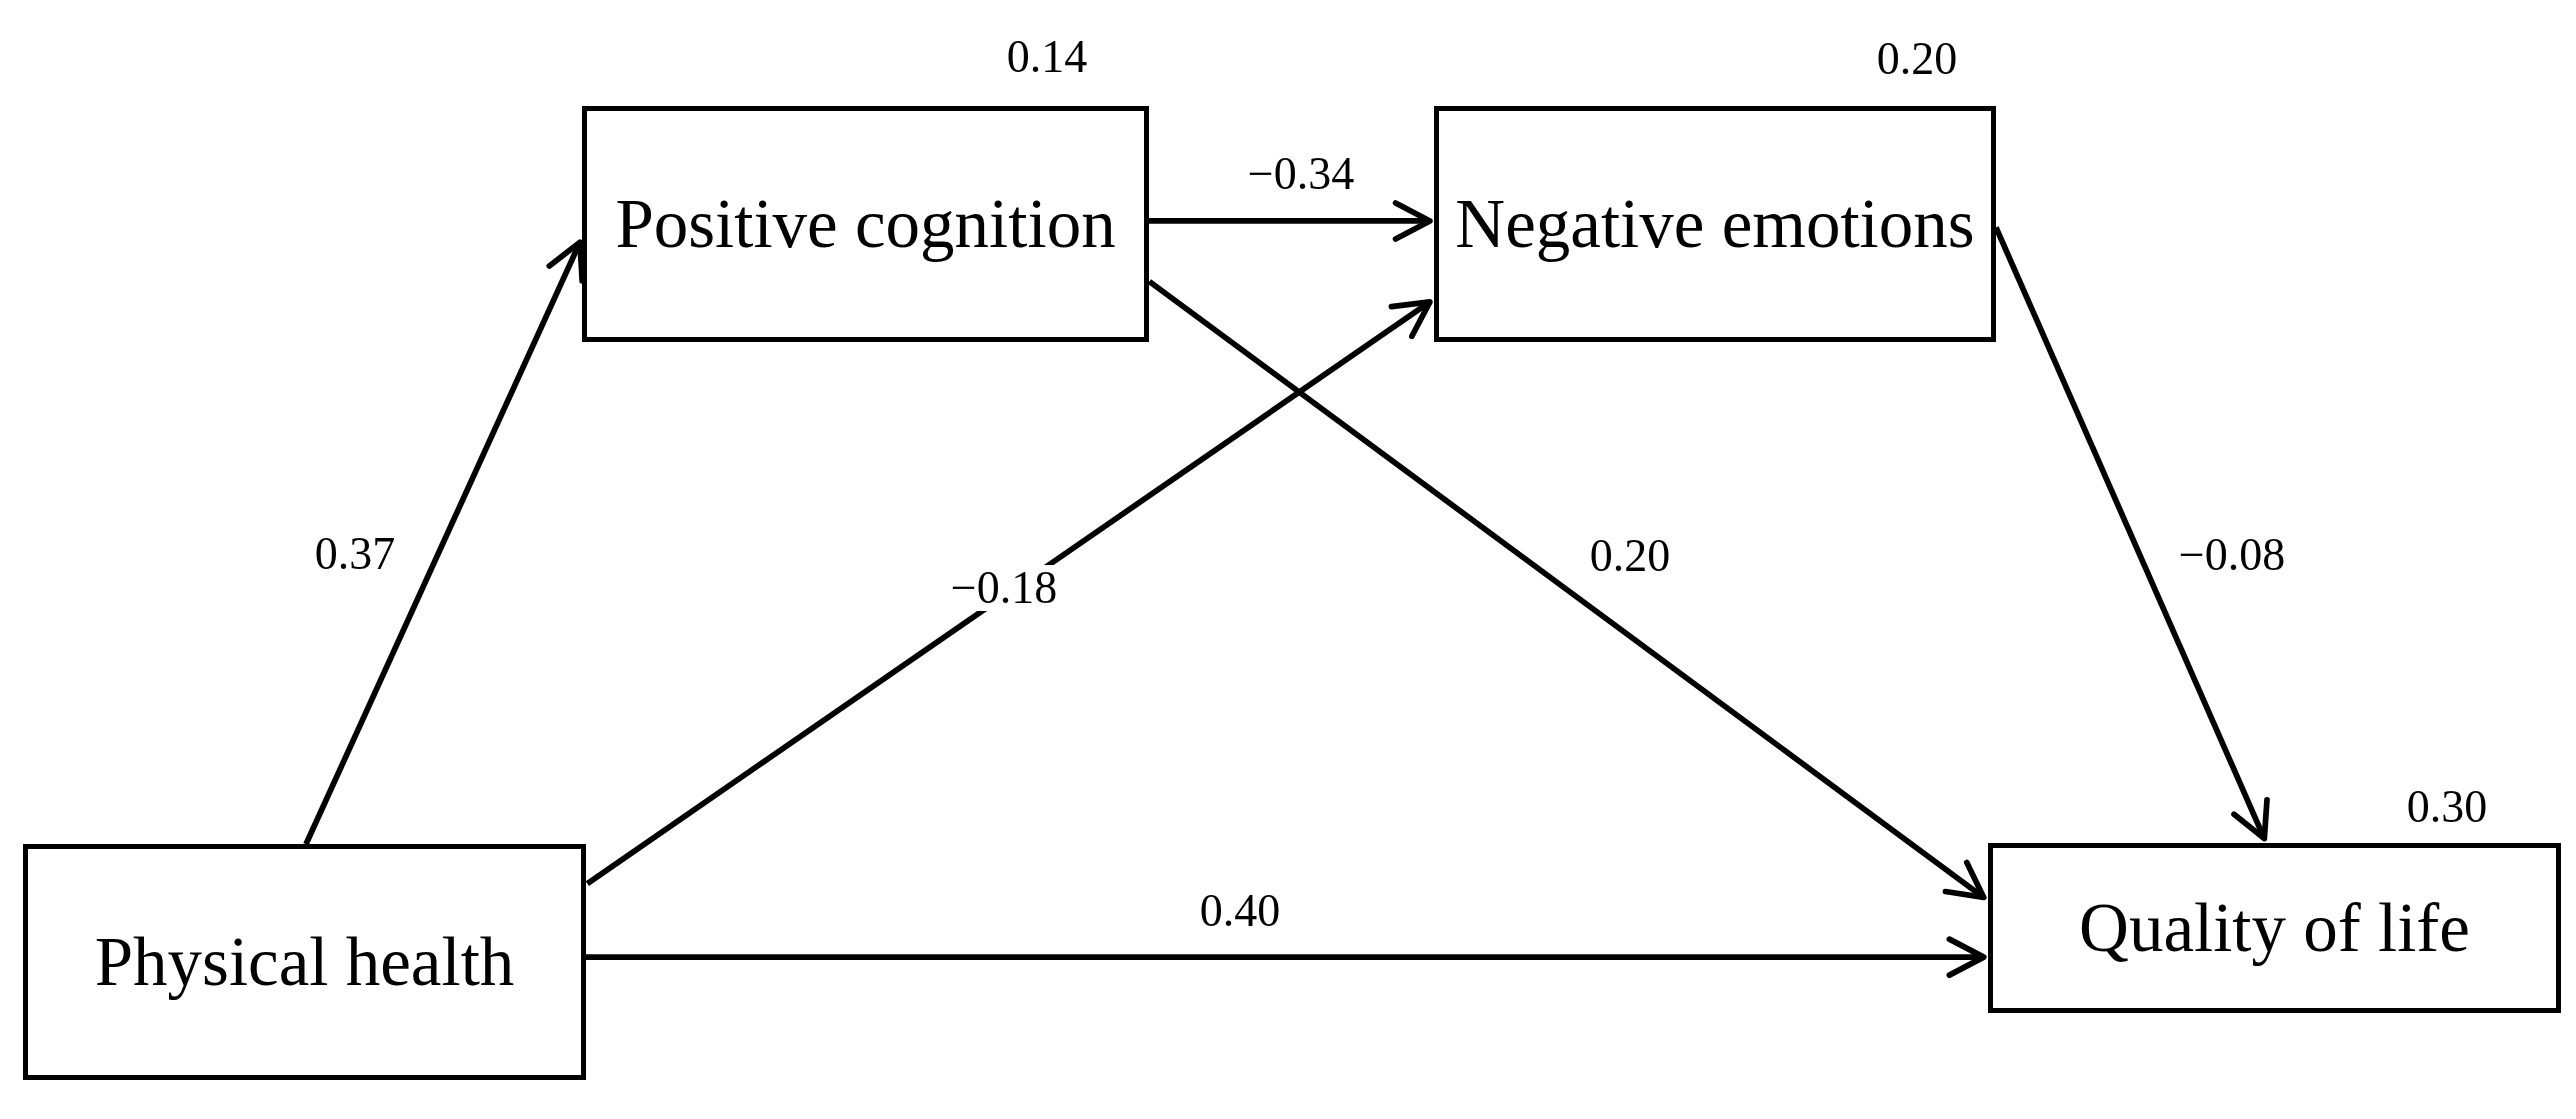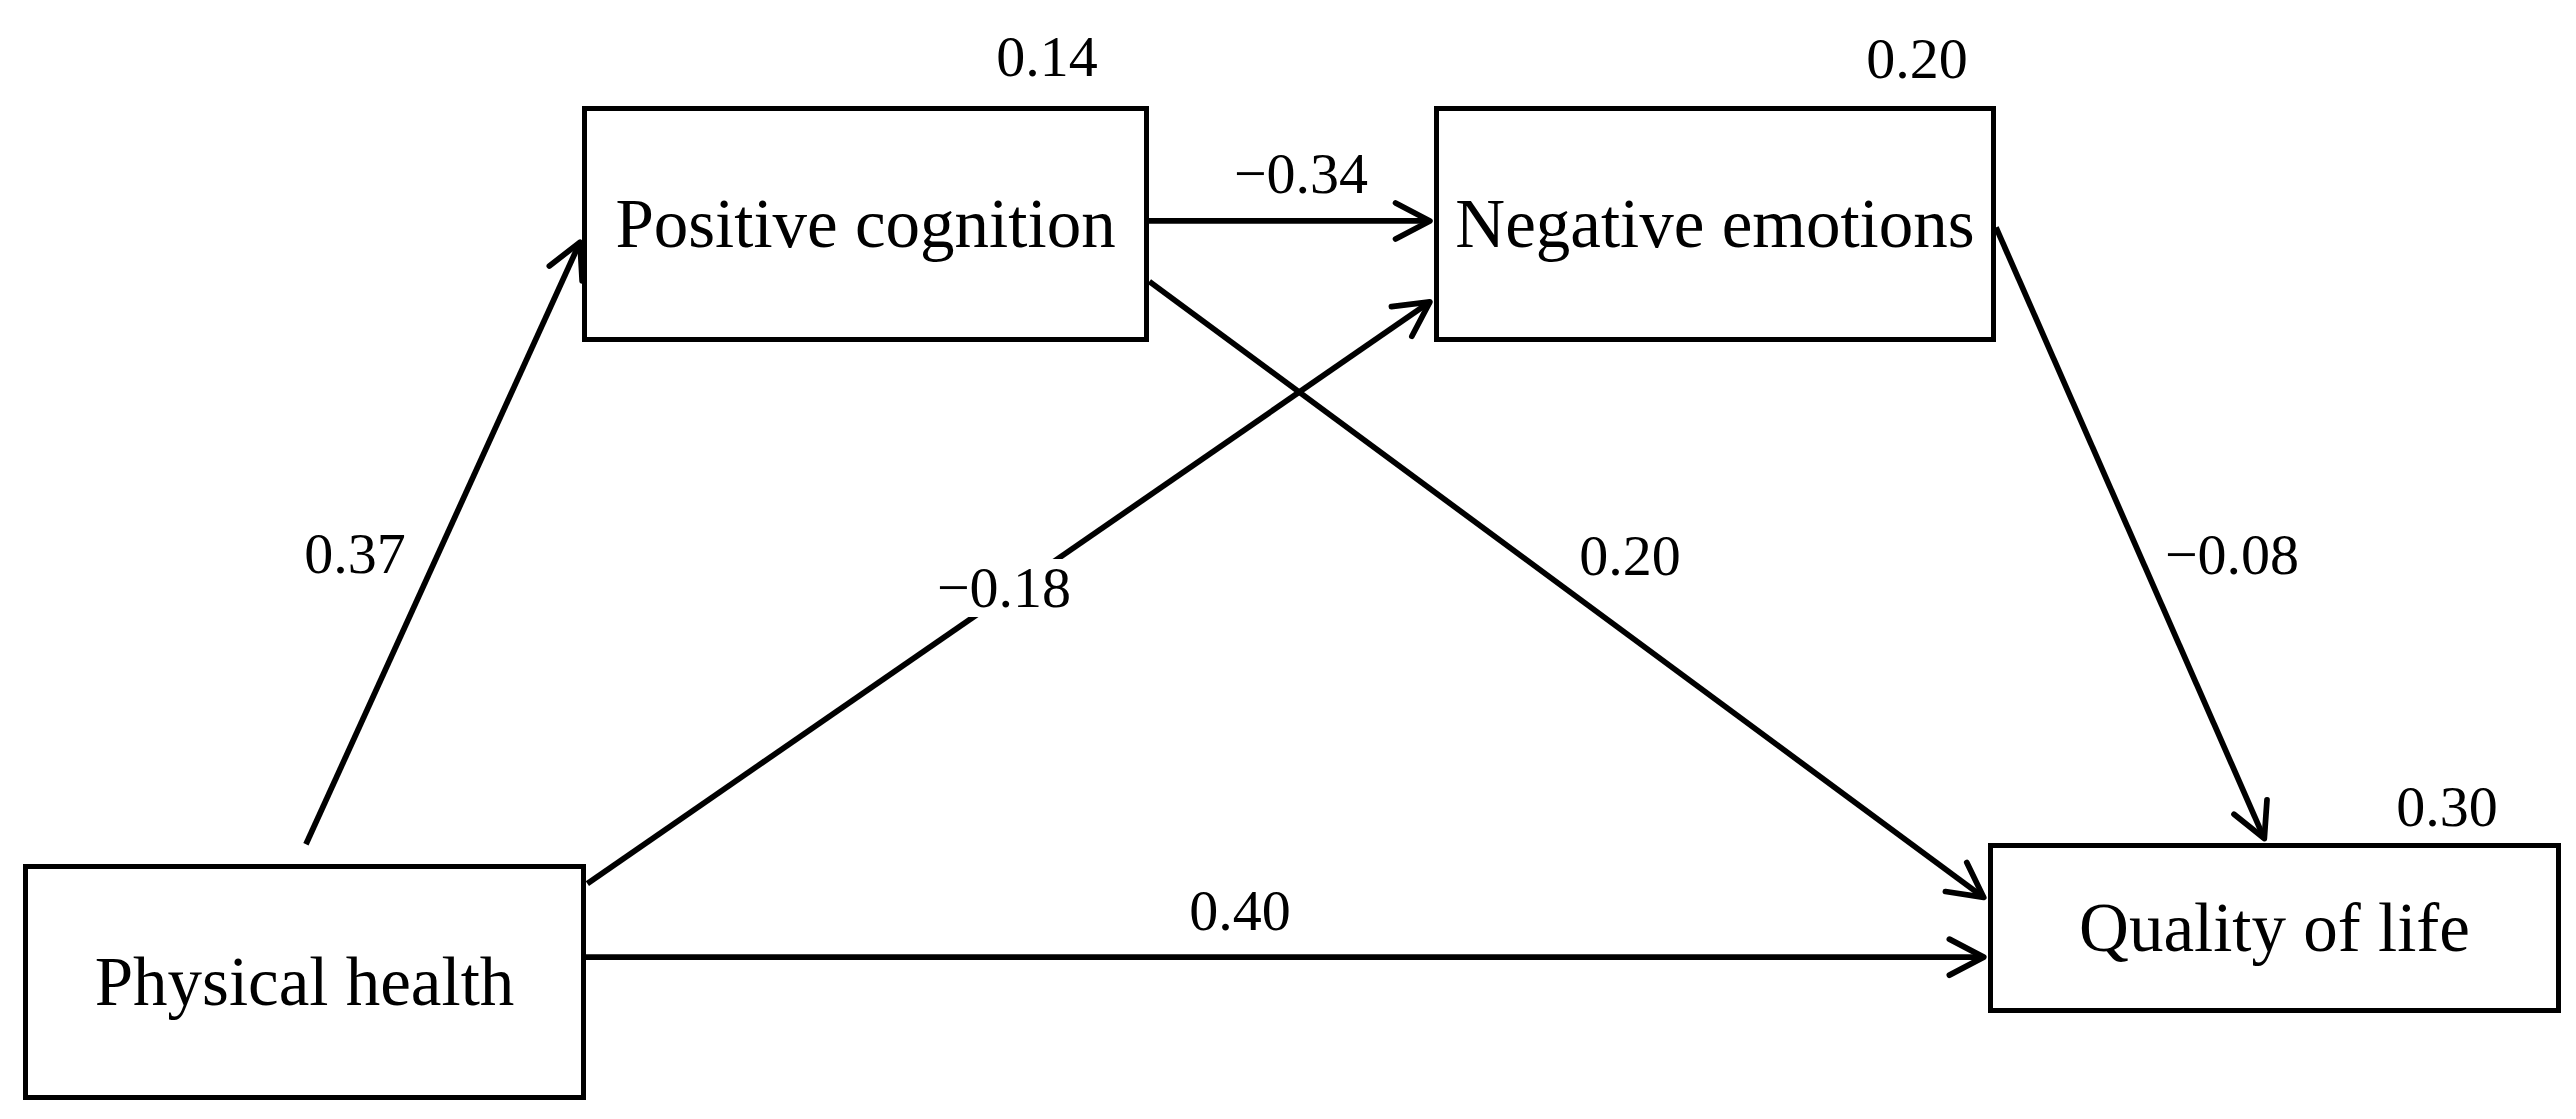--- a/index.html
+++ b/index.html
@@ -38,21 +38,21 @@
     text-align: center;
   }
   .node span {
     font-size: 69px;
     line-height: 1;
     white-space: nowrap;
   }
   .lbl {
     position: absolute;
     transform: translate(-50%, -50%);
-    font-size: 58px;
+    font-size: 46px;
     line-height: 1;
     white-space: nowrap;
     background: #ffffff;
     padding: 0 4.9px;
   }
 </style>
 </head>
 <body>
 
 <div class="canvas">
@@ -73,21 +73,21 @@
   </svg>
 
   <div class="node" style="left:1434px; top:106px; width:562px; height:236px;">
     <span>Negative emotions</span>
   </div>
 
   <div class="node" style="left:582px; top:106px; width:567px; height:236px;">
     <span>Positive cognition</span>
   </div>
 
-  <div class="node" style="left:23px; top:844px; width:563px; height:236px;margin-top:20px;">
+  <div class="node" style="left:23px; top:844px; width:563px; height:236px;">
     <span>Physical health</span>
   </div>
 
   <div class="node" style="left:1988px; top:843px; width:573px; height:170px;">
     <span>Quality of life</span>
   </div>
 
   <div class="lbl" style="left:1047px; top:57px;">0.14</div>
 
   <div class="lbl" style="left:1917px; top:59px;">0.20</div>

